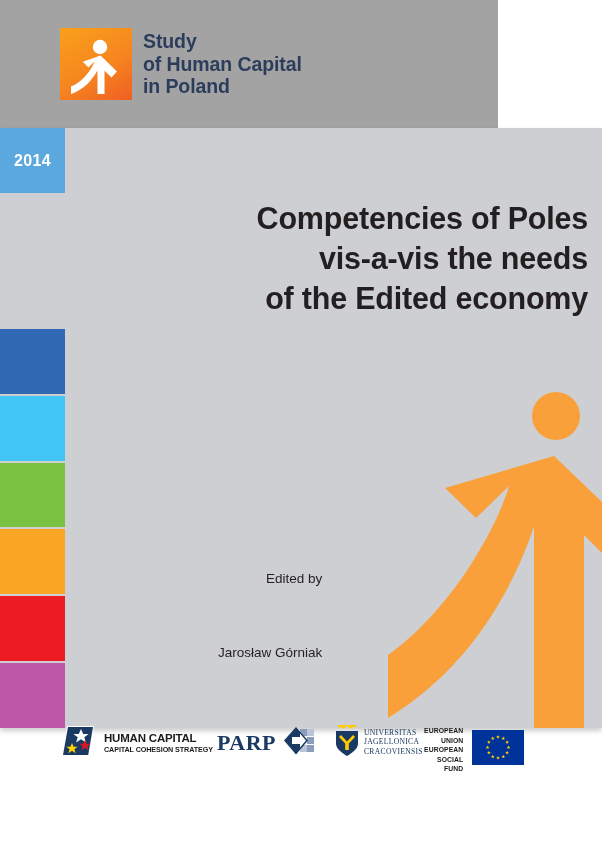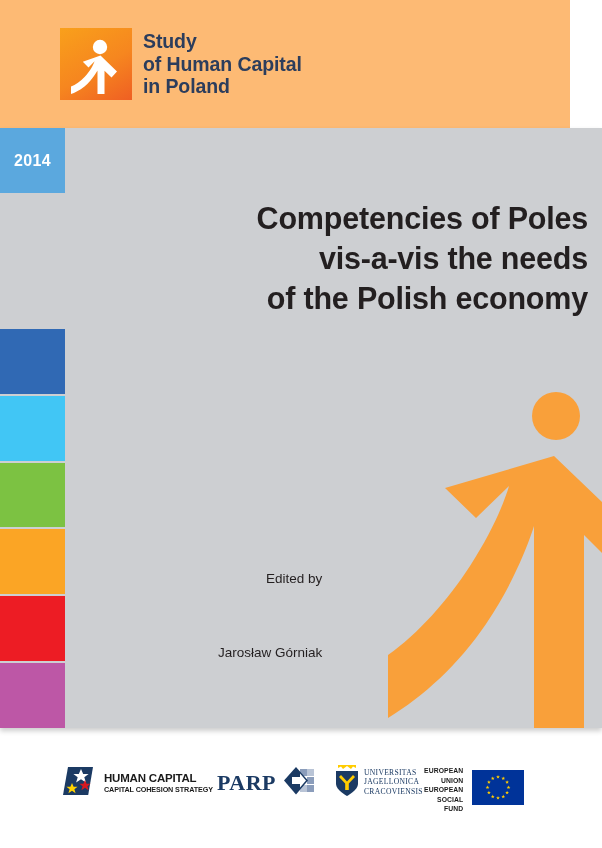--- a/index.html
+++ b/index.html
@@ -13,22 +13,22 @@
     position: relative;
     overflow: hidden;
     font-family: "Liberation Sans", sans-serif;
     -webkit-font-smoothing: antialiased;
   }
 
   
   #brand-header {
     position: absolute;
     left: 0; top: 0;
-    width: 570px; height: 128px;
-    background: #fdba74;
+    width: 498px; height: 128px;
+    background: #a3a3a3;
   }
   #brand-logo-mark {
     position: absolute;
     left: 60px; top: 28px;
     width: 72px; height: 72px;
     background: linear-gradient(150deg, #f9a01b 0%, #f6861f 55%, #ef5f23 100%);
     overflow: hidden;
   }
   #brand-logo-mark svg { display: block; }
   #brand-logo-text {
@@ -95,21 +95,21 @@
   #arrow-figure {
     position: absolute;
     left: 388px; top: 378px;
     width: 214px; height: 352px;
     pointer-events: none;
   }
 
   
   #footer-logos {
     position: absolute;
-    left: 0; top: 748px;
+    left: 0; top: 708px;
     width: 513px; height: 80px;
   }
   .footer-logo {
     position: absolute;
     display: flex;
     align-items: center;
   }
 
   #logo-human-capital { left: 60px; top: 16px; }
   #logo-human-capital .hc-title {
@@ -206,21 +206,21 @@
       <path d="M166 78 L214 124 L214 175 L196 157 L196 352 L146 352 L146 148
                C146 148 132 196 98 246 C70 287 36 318 0 340 L0 277
                C30 256 60 222 82 188 C104 154 116 125 121 108
                L88 140 L57 110 Z"></path>
     </g>
   </svg>
 
   <div id="cover-title" style="position:absolute;left:218px;top:70px;font-weight:bold;">
     <span class="title-line">Competencies of Poles</span>
     <span class="title-line">vis-a-vis the needs</span>
-    <span class="title-line">of the Polish economy</span>
+    <span class="title-line">of the Edited economy</span>
   </div>
 
   <div id="editor-block" style="position:absolute;left:218px;top:390px;">
     <span class="ed-line">Edited by</span>
     <span class="ed-line">Jarosław Górniak</span>
   </div>
 
 </div>
 
 <div id="footer-logos">

